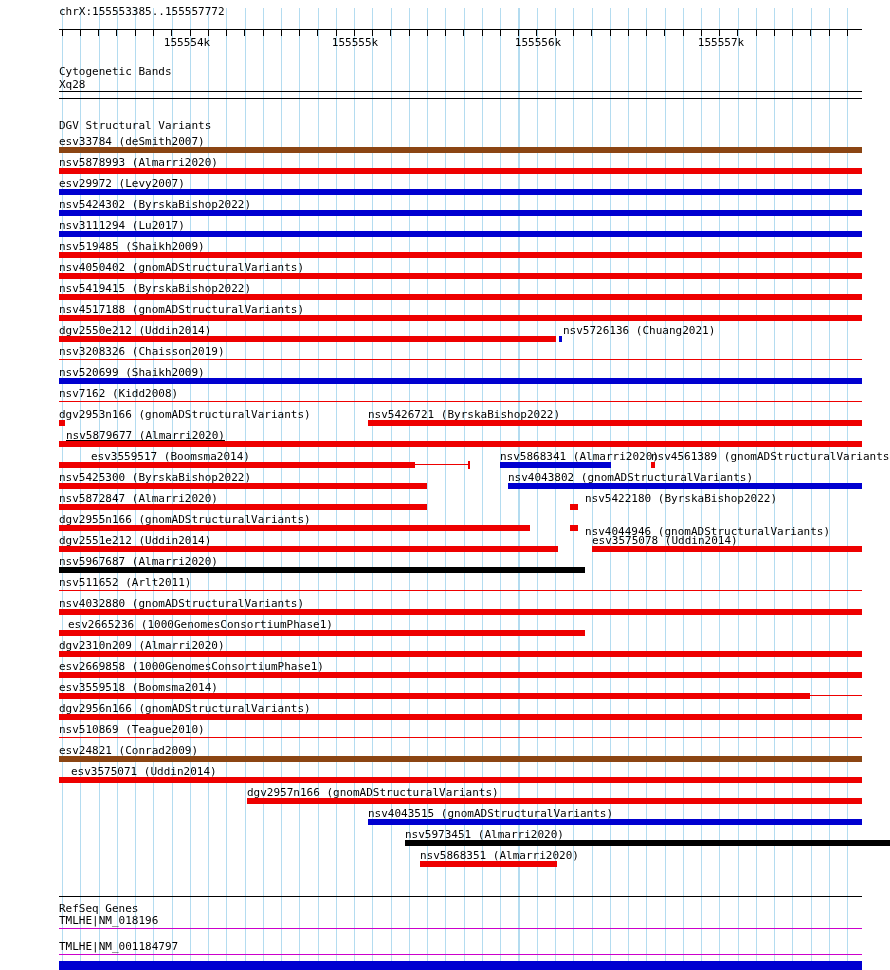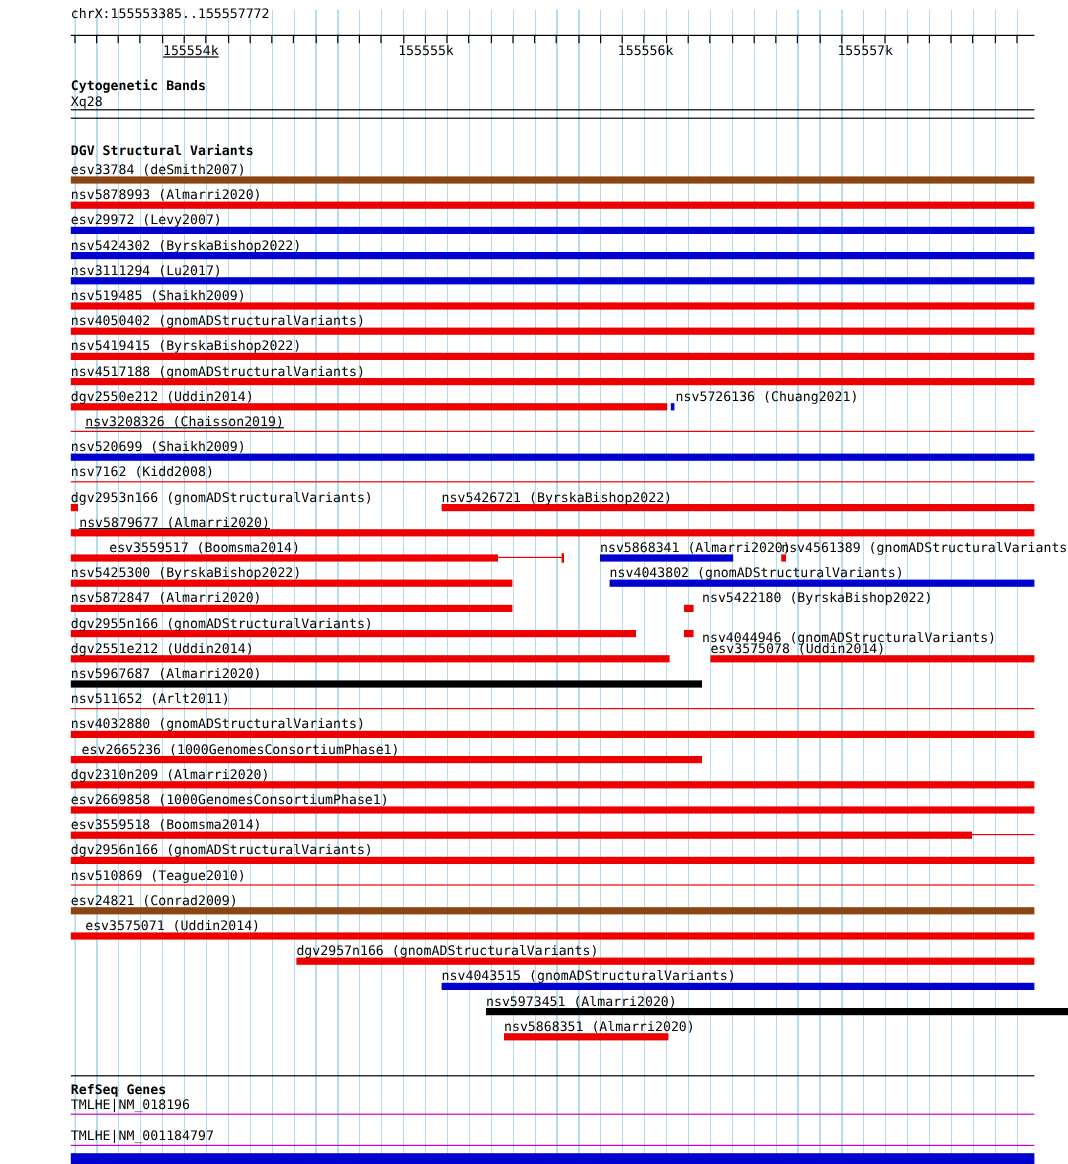--- a/index.html
+++ b/index.html
@@ -5,21 +5,21 @@
   * { margin:0; padding:0; box-sizing:border-box; }
   html,body { background:#ffffff; }
   .canvas {
     position:relative; width:890px; height:970px; overflow:hidden;
     background:#ffffff; color:#000;
     font-family:"DejaVu Sans Mono","Liberation Mono",monospace;
     font-size:11px; line-height:12px;
   }
   .gridlines { position:absolute; top:8px; bottom:0; left:61.7px; width:800px; z-index:0; }
   .label { position:absolute; white-space:nowrap; z-index:2; }
-  .bold { font-weight:bold; }
+  .bold { font-weight:normal; }
   .hline { position:absolute; height:1px; background:#000; z-index:2; }
   .ruler-tick { position:absolute; top:29px; width:1px; height:7px; background:#000; z-index:2; }
   .tick-label { position:absolute; top:37px; width:50px; text-align:center; z-index:2; }
   .band-box { position:absolute; height:8px; border-top:1px solid #000; border-bottom:1px solid #000; z-index:2; }
   .bar { position:absolute; z-index:1; }
 </style>
 </head>
 <body>
 
 <div class="canvas">
@@ -68,21 +68,21 @@
       <div class="ruler-tick" style="left: 682.54px;"></div>
       <div class="ruler-tick" style="left: 700.8px;"></div>
       <div class="ruler-tick" style="left: 719.06px;"></div>
       <div class="ruler-tick" style="left: 737.32px;"></div>
       <div class="ruler-tick" style="left: 755.58px;"></div>
       <div class="ruler-tick" style="left: 773.84px;"></div>
       <div class="ruler-tick" style="left: 792.1px;"></div>
       <div class="ruler-tick" style="left: 810.36px;"></div>
       <div class="ruler-tick" style="left: 828.62px;"></div>
       <div class="ruler-tick" style="left: 846.88px;"></div>
-      <div class="tick-label" style="left: 134px; text-decoration: underline;">155554k</div>
+      <div class="tick-label" style="left: 162px;">155554k</div>
       <div class="tick-label" style="left: 330px;">155555k</div>
       <div class="tick-label" style="left: 513px;">155556k</div>
       <div class="tick-label" style="left: 696px;">155557k</div>
     </div>
 
   <div class="label bold" style="left:59px; top:66px;">Cytogenetic Bands</div>
   <div class="label" style="left:59px; top:79px;">Xq28</div>
   <div class="band-box" style="left:59px; top:91px; width:803px;"></div>
 
   <div class="label bold" style="left:59px; top:120px;">DGV Structural Variants</div>
@@ -102,21 +102,21 @@
       <div class="label" style="left: 59px; top: 262px; text-align: right;">nsv4050402 (gnomADStructuralVariants)</div>
       <div class="bar" style="left: 59px; background: rgb(238, 0, 0); top: 273px; height: 6px; width: 803px;"></div>
       <div class="label" style="left: 59px; top: 283px;">nsv5419415 (ByrskaBishop2022)</div>
       <div class="bar" style="left: 59px; background: rgb(238, 0, 0); top: 294px; height: 6px; width: 803px;"></div>
       <div class="label" style="left: 59px; top: 304px;">nsv4517188 (gnomADStructuralVariants)</div>
       <div class="bar" style="left: 59px; background: rgb(238, 0, 0); top: 315px; height: 6px; width: 803px;"></div>
       <div class="label" style="left: 59px; top: 325px;">dgv2550e212 (Uddin2014)</div>
       <div class="label" style="left: 563px; top: 325px;">nsv5726136 (Chuang2021)</div>
       <div class="bar" style="left: 59px; background: rgb(238, 0, 0); top: 336px; height: 6px; width: 497px;"></div>
       <div class="bar" style="left: 559px; background: rgb(0, 0, 208); top: 336px; height: 6px; width: 3px;"></div>
-      <div class="label" style="left: 71px; top: 346px; text-decoration: underline;">nsv3208326 (Chaisson2019)</div>
+      <div class="label" style="left: 59px; top: 346px;">nsv3208326 (Chaisson2019)</div>
       <div class="bar" style="left: 59px; background: rgb(238, 0, 0); top: 359px; height: 1px; width: 803px;"></div>
       <div class="label" style="left: 59px; top: 367px;">nsv520699 (Shaikh2009)</div>
       <div class="bar" style="left: 59px; background: rgb(0, 0, 208); top: 378px; height: 6px; width: 803px;"></div>
       <div class="label" style="left: 59px; top: 388px;">nsv7162 (Kidd2008)</div>
       <div class="bar" style="left: 59px; background: rgb(238, 0, 0); top: 401px; height: 1px; width: 803px;"></div>
       <div class="label" style="left: 59px; top: 409px;">dgv2953n166 (gnomADStructuralVariants)</div>
       <div class="label" style="left: 368px; top: 409px;">nsv5426721 (ByrskaBishop2022)</div>
       <div class="bar" style="left: 59px; background: rgb(238, 0, 0); top: 420px; height: 6px; width: 6px;"></div>
       <div class="bar" style="left: 368px; background: rgb(238, 0, 0); top: 420px; height: 6px; width: 494px;"></div>
       <div class="label" style="left: 66px; top: 430px; text-decoration: underline;">nsv5879677 (Almarri2020)</div>

